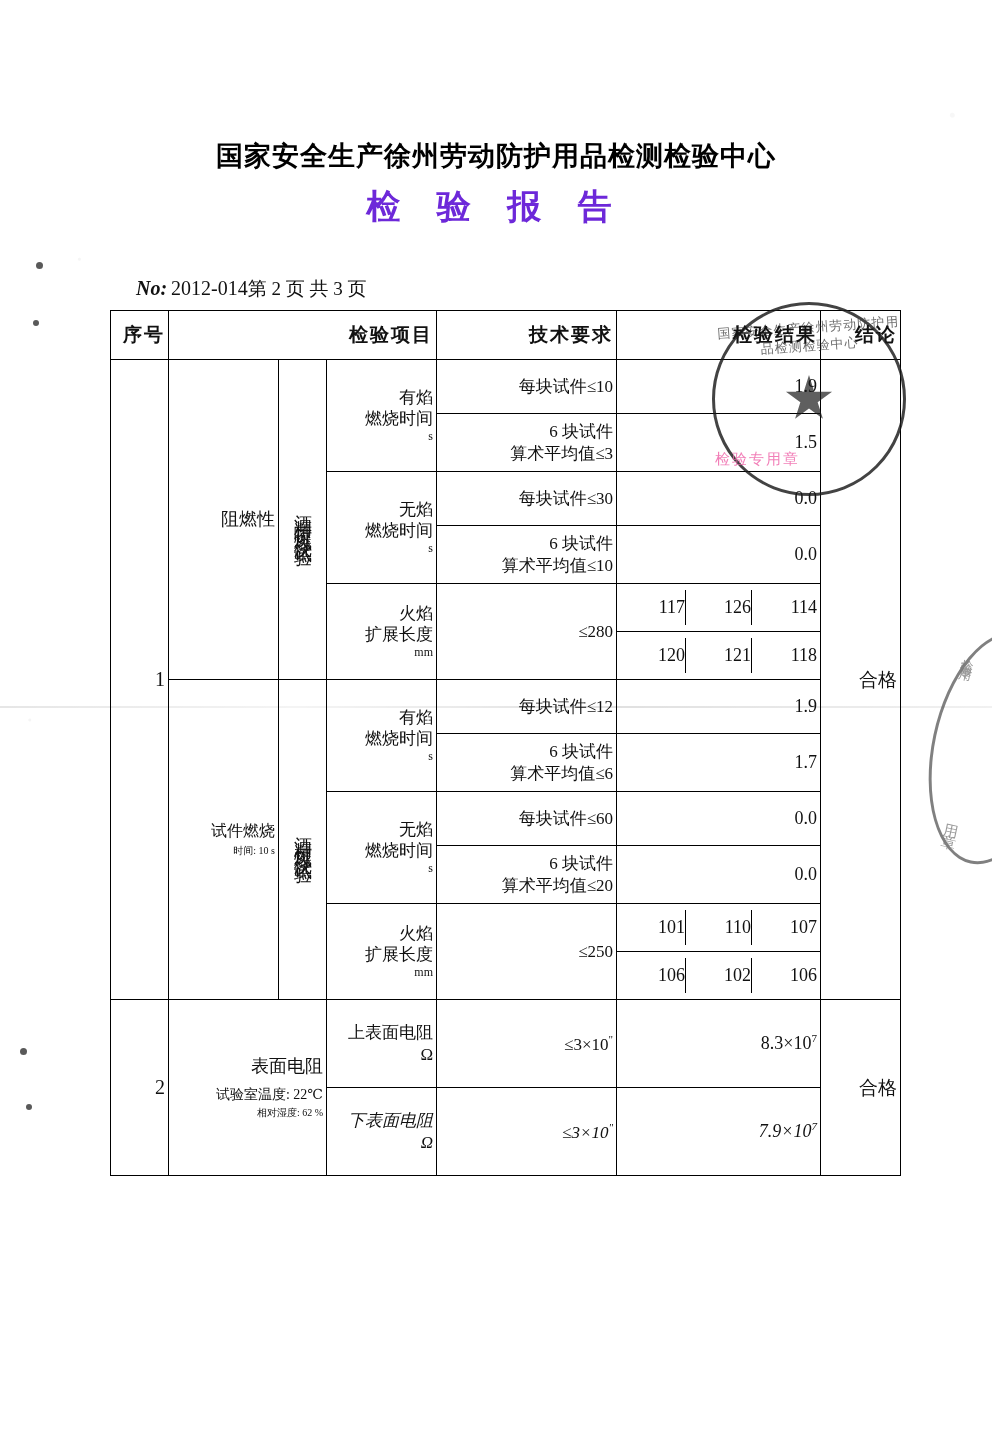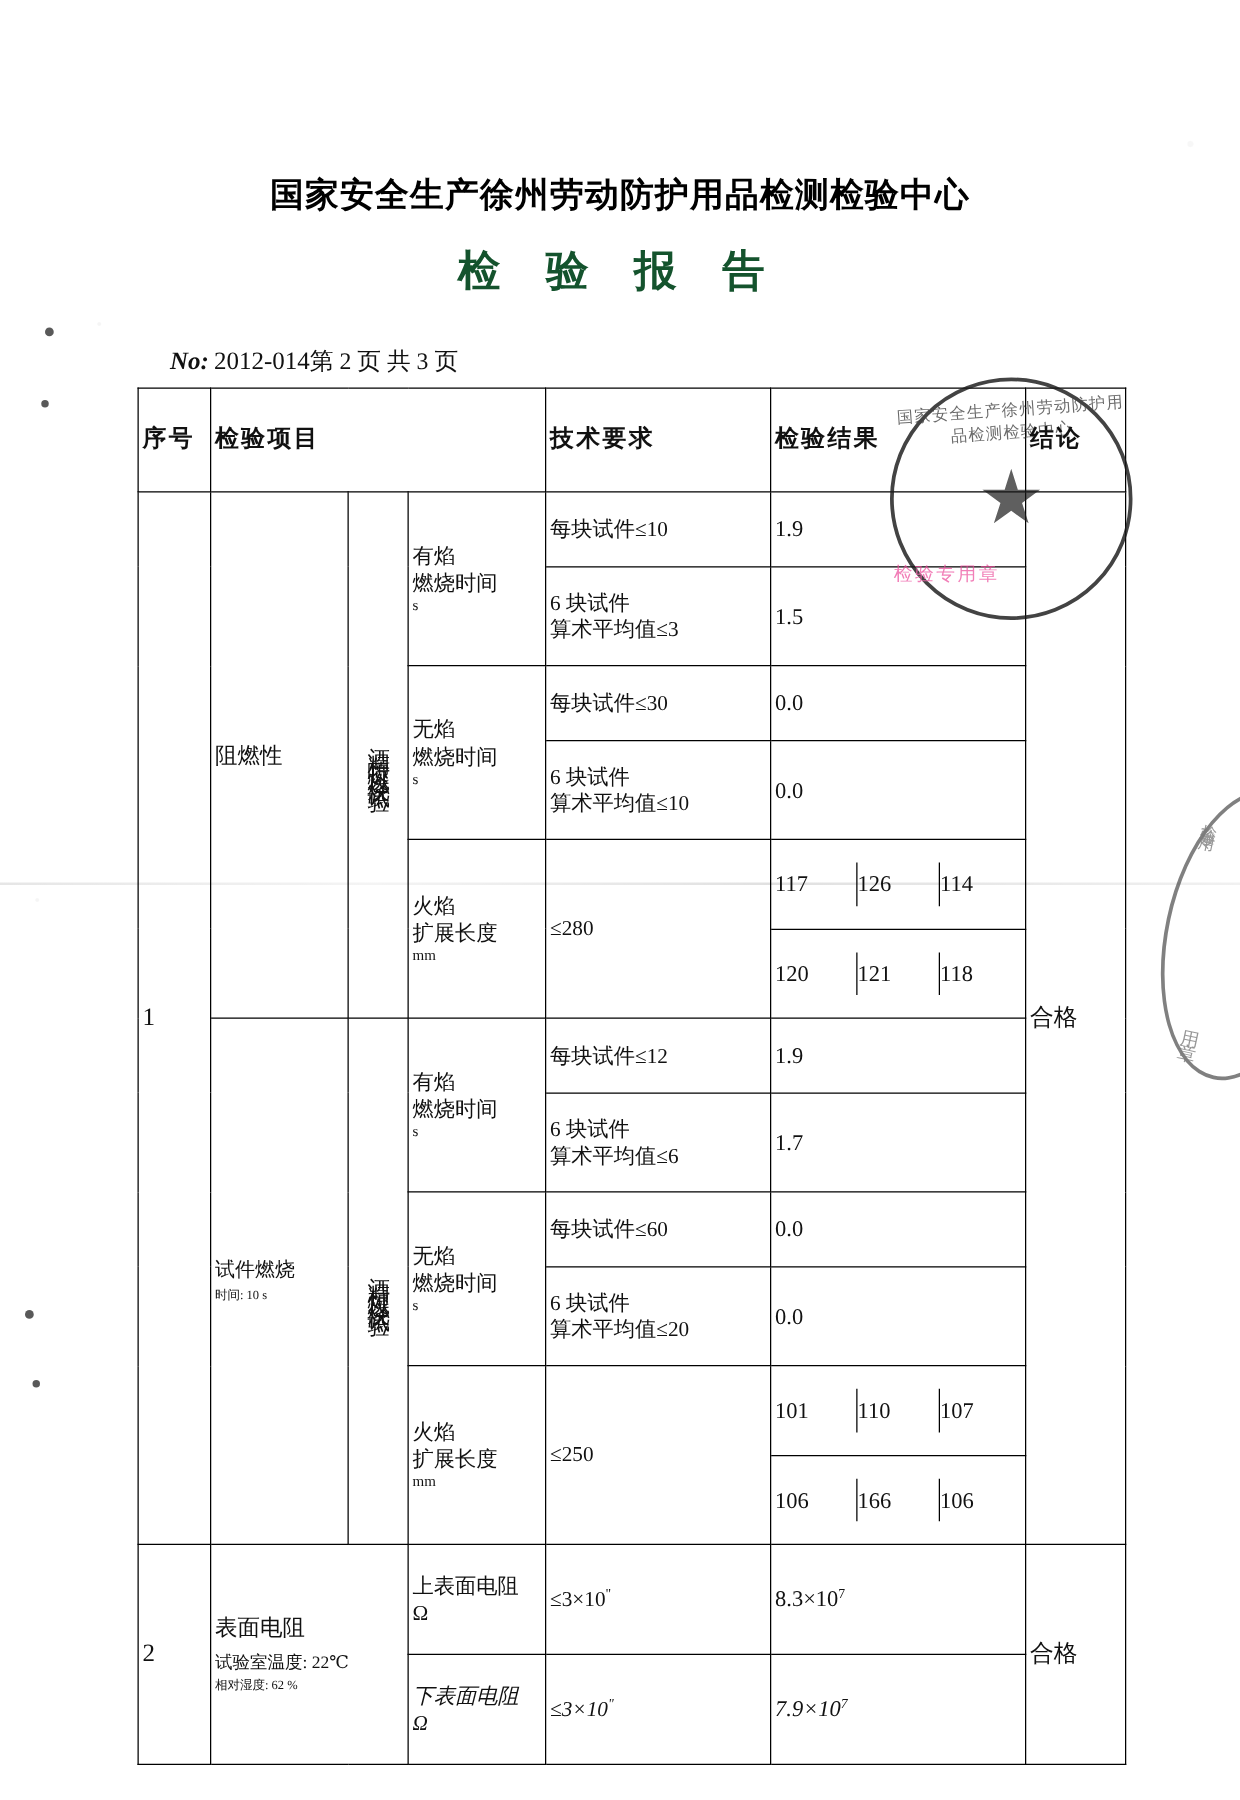--- a/index.html
+++ b/index.html
@@ -50,25 +50,25 @@
     text-align: center;
   }
   .org-title {
     font-family: "Liberation Serif", serif;
     font-weight: bold;
     font-size: 27px;
     letter-spacing: 1px;
     color: #000;
   }
   .report-title {
-    margin-top: 20px;
+    margin-top: 10px;
     font-weight: bold;
     font-size: 34px;
     letter-spacing: 14px;
-    color: #14532d;
+    color: #6d28d9;
   }
 
   
   .meta-row {
     position: absolute;
     top: 276px;
     left: 136px;
     right: 110px;
     display: flex;
     justify-content: flex-start;
@@ -90,23 +90,23 @@
     position: absolute;
     top: 310px;
     left: 110px;
     width: 790px;
     border-collapse: collapse;
     table-layout: fixed;
     font-size: 17px;
   }
   .report-table td, .report-table th {
     border: 1.6px solid #000;
-    text-align: left;
+    text-align: right;
     vertical-align: middle;
-    padding: 18px 3px;
+    padding: 1px 3px;
     font-weight: normal;
     line-height: 1.25;
   }
   .report-table thead td {
     font-weight: bold;
     font-size: 19px;
     height: 46px;
     letter-spacing: 2px;
   }
   .vert {
@@ -358,21 +358,21 @@
           <div>101</div>
           <div>110</div>
           <div>107</div>
         </div>
       </td>
     </tr>
     <tr style="height:48px;">
       <td class="tri">
         <div class="tri-inner">
           <div>106</div>
-          <div>166</div>
+          <div>102</div>
           <div>106</div>
         </div>
       </td>
     </tr>
 
     <tr style="height:88px;">
       <td rowspan="2" class="cell-idx">2</td>
       <td rowspan="2" colspan="2" class="item-name">
         <span>表面电阻</span>
         <span class="item-sub">试验室温度: 22℃</span>

